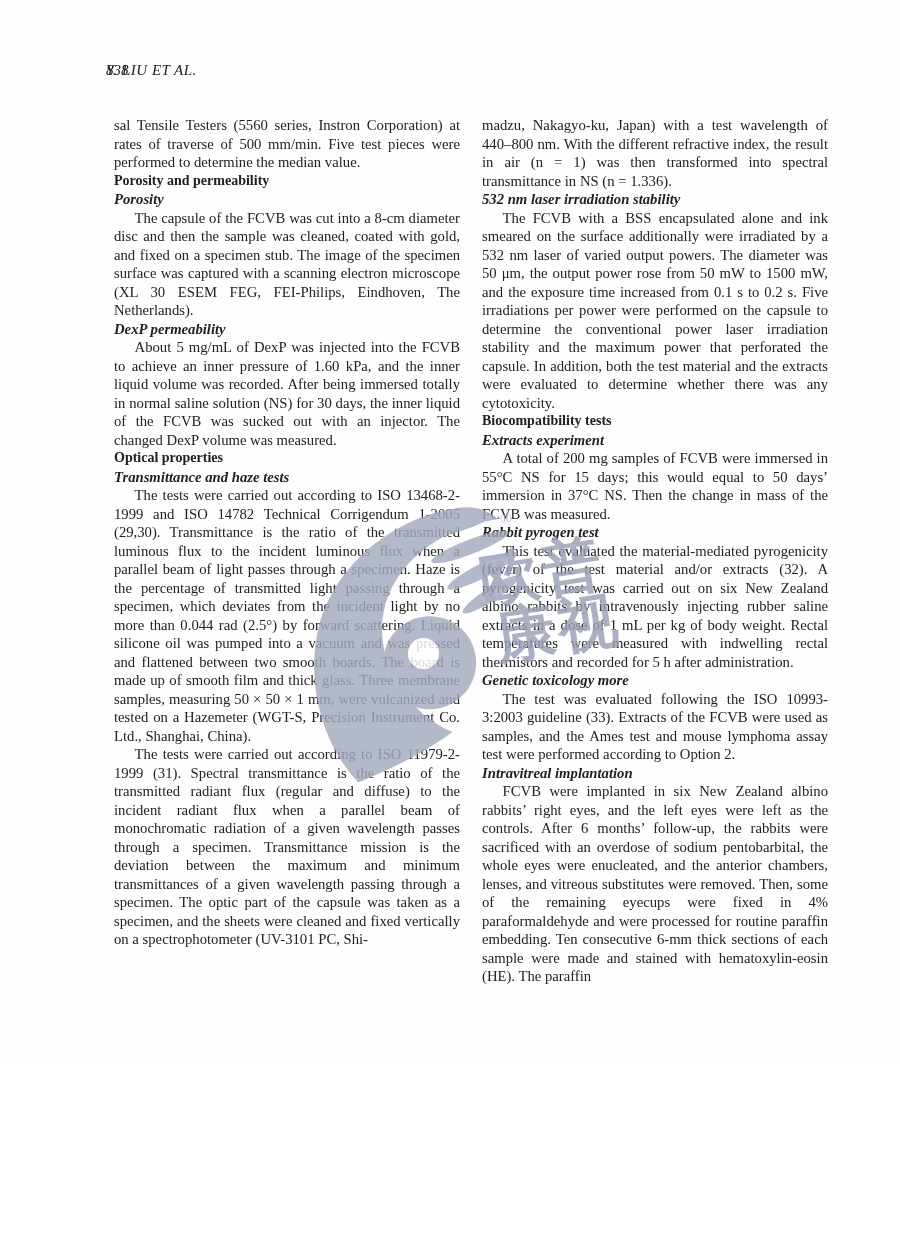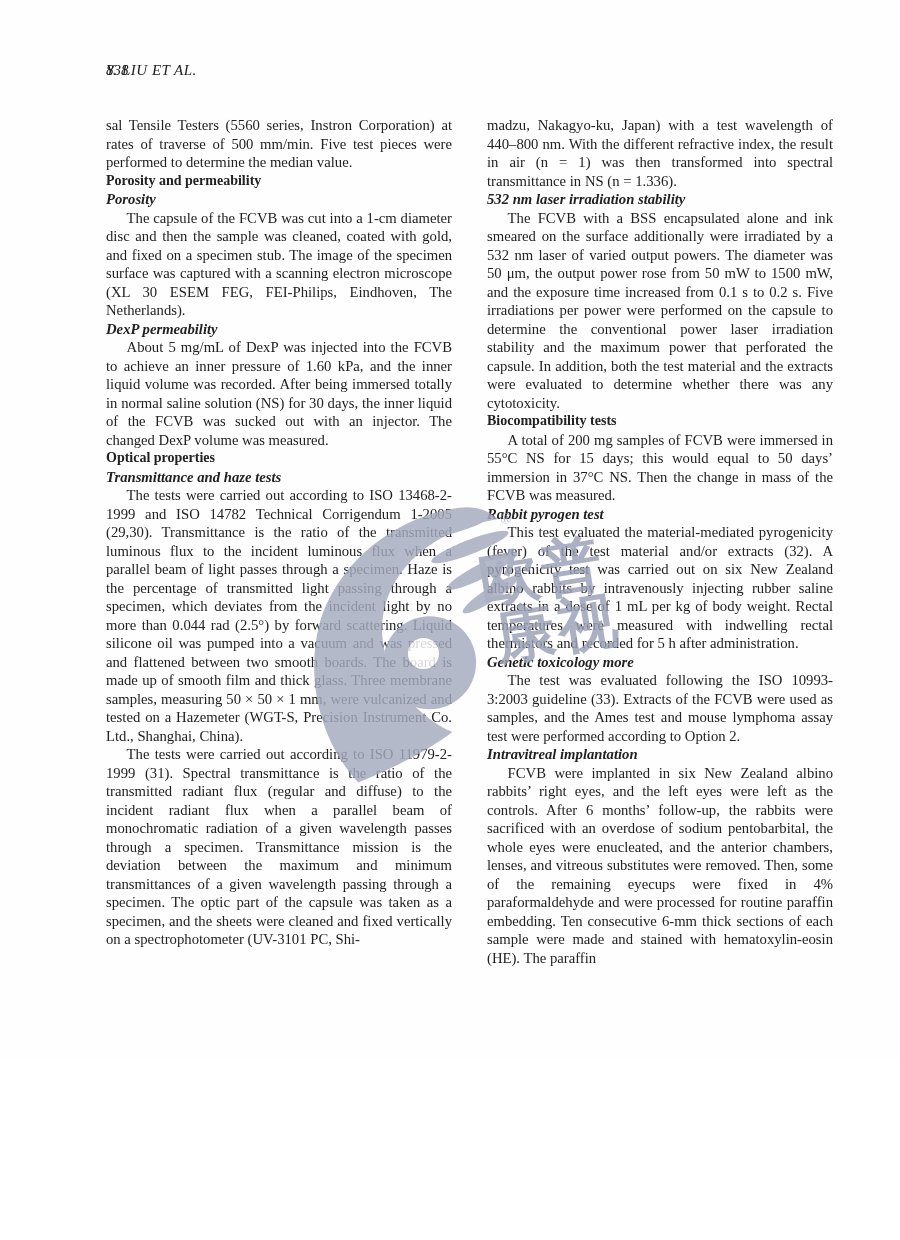--- a/index.html
+++ b/index.html
@@ -7,21 +7,21 @@
     position:relative; width:900px; height:1062px; background:#fefefe;
     font-family:"Liberation Serif", serif; color:#212121; overflow:hidden;
   }
 
   
   .running-head-row { position:absolute; top:62px; left:106px; width:727px; height:20px; }
   .folio { position:absolute; left:0; top:0; font-style:italic; font-size:15px; }
   .running-head { position:absolute; left:0; top:0; width:100%; font-style:italic; font-size:15px; letter-spacing:0.5px; }
 
   
-  .columns { position:absolute; top:116px; left:106px; width:727px; display:flex; gap:35px; }
+  .columns { position:absolute; top:116px; left:114px; width:727px; display:flex; gap:22px; }
   .col { width:346px; font-size:14.7px; line-height:18.5px; text-align:justify; }
   .col p { margin:0; }
   p.para { text-indent:1.4em; }
   p.cont { text-indent:0; }
   .h-bold { font-size:14px; line-height:18.5px; font-weight:bold; margin:18px 0 0 0; }
   .h-ital { font-size:14.7px; line-height:18.5px; font-weight:bold; font-style:italic; margin:18px 0 0 0; }
 
   
   .journal-note { position:absolute; left:106px; top:1114px; font-style:italic; font-size:12.3px; }
   .bottom-rule { position:absolute; left:0; top:1204px; width:900px; height:3px; background:#242424; border-bottom:1px solid #a9a9a9; }
@@ -45,34 +45,35 @@
     <span class="folio">838</span>
     <span class="running-head">Y. LIU ET AL.</span>
   </div>
 
   <div class="columns">
 
     <div class="col">
       <p class="cont">sal Tensile Testers (5560 series, Instron Corporation) at rates of traverse of 500 mm/min. Five test pieces were performed to determine the median value.</p>
       <p class="h-bold">Porosity and permeability</p>
       <p class="h-ital">Porosity</p>
-      <p class="para">The capsule of the FCVB was cut into a 1-cm diameter disc and then the sample was cleaned, coated with gold, and fixed on a specimen stub. The image of the specimen surface was captured with a scanning electron microscope (XL 30 ESEM FEG, FEI-Philips, Eindhoven, The Netherlands).</p>
+      <p class="para">The capsule of the FCVB was cut into a 8-cm diameter disc and then the sample was cleaned, coated with gold, and fixed on a specimen stub. The image of the specimen surface was captured with a scanning electron microscope (XL 30 ESEM FEG, FEI-Philips, Eindhoven, The Netherlands).</p>
       <p class="h-ital">DexP permeability</p>
       <p class="para">About 5 mg/mL of DexP was injected into the FCVB to achieve an inner pressure of 1.60 kPa, and the inner liquid volume was recorded. After being immersed totally in normal saline solution (NS) for 30 days, the inner liquid of the FCVB was sucked out with an injector. The changed DexP volume was measured.</p>
       <p class="h-bold">Optical properties</p>
       <p class="h-ital">Transmittance and haze tests</p>
       <p class="para">The tests were carried out according to ISO 13468-2-1999 and ISO 14782 Technical Corrigendum 1-2005 (29,30). Transmittance is the ratio of the transmitted luminous flux to the incident luminous flux when a parallel beam of light passes through a specimen. Haze is the percentage of transmitted light passing through a specimen, which deviates from the incident light by no more than 0.044 rad (2.5°) by forward scattering. Liquid silicone oil was pumped into a vacuum and was pressed and flattened between two smooth boards. The board is made up of smooth film and thick glass. Three membrane samples, measuring 50 × 50 × 1 mm, were vulcanized and tested on a Hazemeter (WGT-S, Precision Instrument Co. Ltd., Shanghai, China).</p>
       <p class="para">The tests were carried out according to ISO 11979-2-1999 (31). Spectral transmittance is the ratio of the transmitted radiant flux (regular and diffuse) to the incident radiant flux when a parallel beam of monochromatic radiation of a given wavelength passes through a specimen. Transmittance mission is the deviation between the maximum and minimum transmittances of a given wavelength passing through a specimen. The optic part of the capsule was taken as a specimen, and the sheets were cleaned and fixed vertically on a spectrophotometer (UV-3101 PC, Shi-</p>
     </div>
 
     <div class="col">
       <p class="cont">madzu, Nakagyo-ku, Japan) with a test wavelength of 440–800 nm. With the different refractive index, the result in air (n = 1) was then transformed into spectral transmittance in NS (n = 1.336).</p>
       <p class="h-ital">532 nm laser irradiation stability</p>
       <p class="para">The FCVB with a BSS encapsulated alone and ink smeared on the surface additionally were irradiated by a 532 nm laser of varied output powers. The diameter was 50 μm, the output power rose from 50 mW to 1500 mW, and the exposure time increased from 0.1 s to 0.2 s. Five irradiations per power were performed on the capsule to determine the conventional power laser irradiation stability and the maximum power that perforated the capsule. In addition, both the test material and the extracts were evaluated to determine whether there was any cytotoxicity.</p>
       <p class="h-bold">Biocompatibility tests</p>
+      <p class="h-ital">Extracts experiment</p>
       <p class="para">A total of 200 mg samples of FCVB were immersed in 55°C NS for 15 days; this would equal to 50 days’ immersion in 37°C NS. Then the change in mass of the FCVB was measured.</p>
       <p class="h-ital">Rabbit pyrogen test</p>
       <p class="para">This test evaluated the material-mediated pyrogenicity (fever) of the test material and/or extracts (32). A pyrogenicity test was carried out on six New Zealand albino rabbits by intravenously injecting rubber saline extracts in a dose of 1 mL per kg of body weight. Rectal temperatures were measured with indwelling rectal thermistors and recorded for 5 h after administration.</p>
       <p class="h-ital">Genetic toxicology more</p>
       <p class="para">The test was evaluated following the ISO 10993-3:2003 guideline (33). Extracts of the FCVB were used as samples, and the Ames test and mouse lymphoma assay test were performed according to Option 2.</p>
       <p class="h-ital">Intravitreal implantation</p>
       <p class="para">FCVB were implanted in six New Zealand albino rabbits’ right eyes, and the left eyes were left as the controls. After 6 months’ follow-up, the rabbits were sacrificed with an overdose of sodium pentobarbital, the whole eyes were enucleated, and the anterior chambers, lenses, and vitreous substitutes were removed. Then, some of the remaining eyecups were fixed in 4% paraformaldehyde and were processed for routine paraffin embedding. Ten consecutive 6-mm thick sections of each sample were made and stained with hematoxylin-eosin (HE). The paraffin</p>
     </div>
 
   </div>

